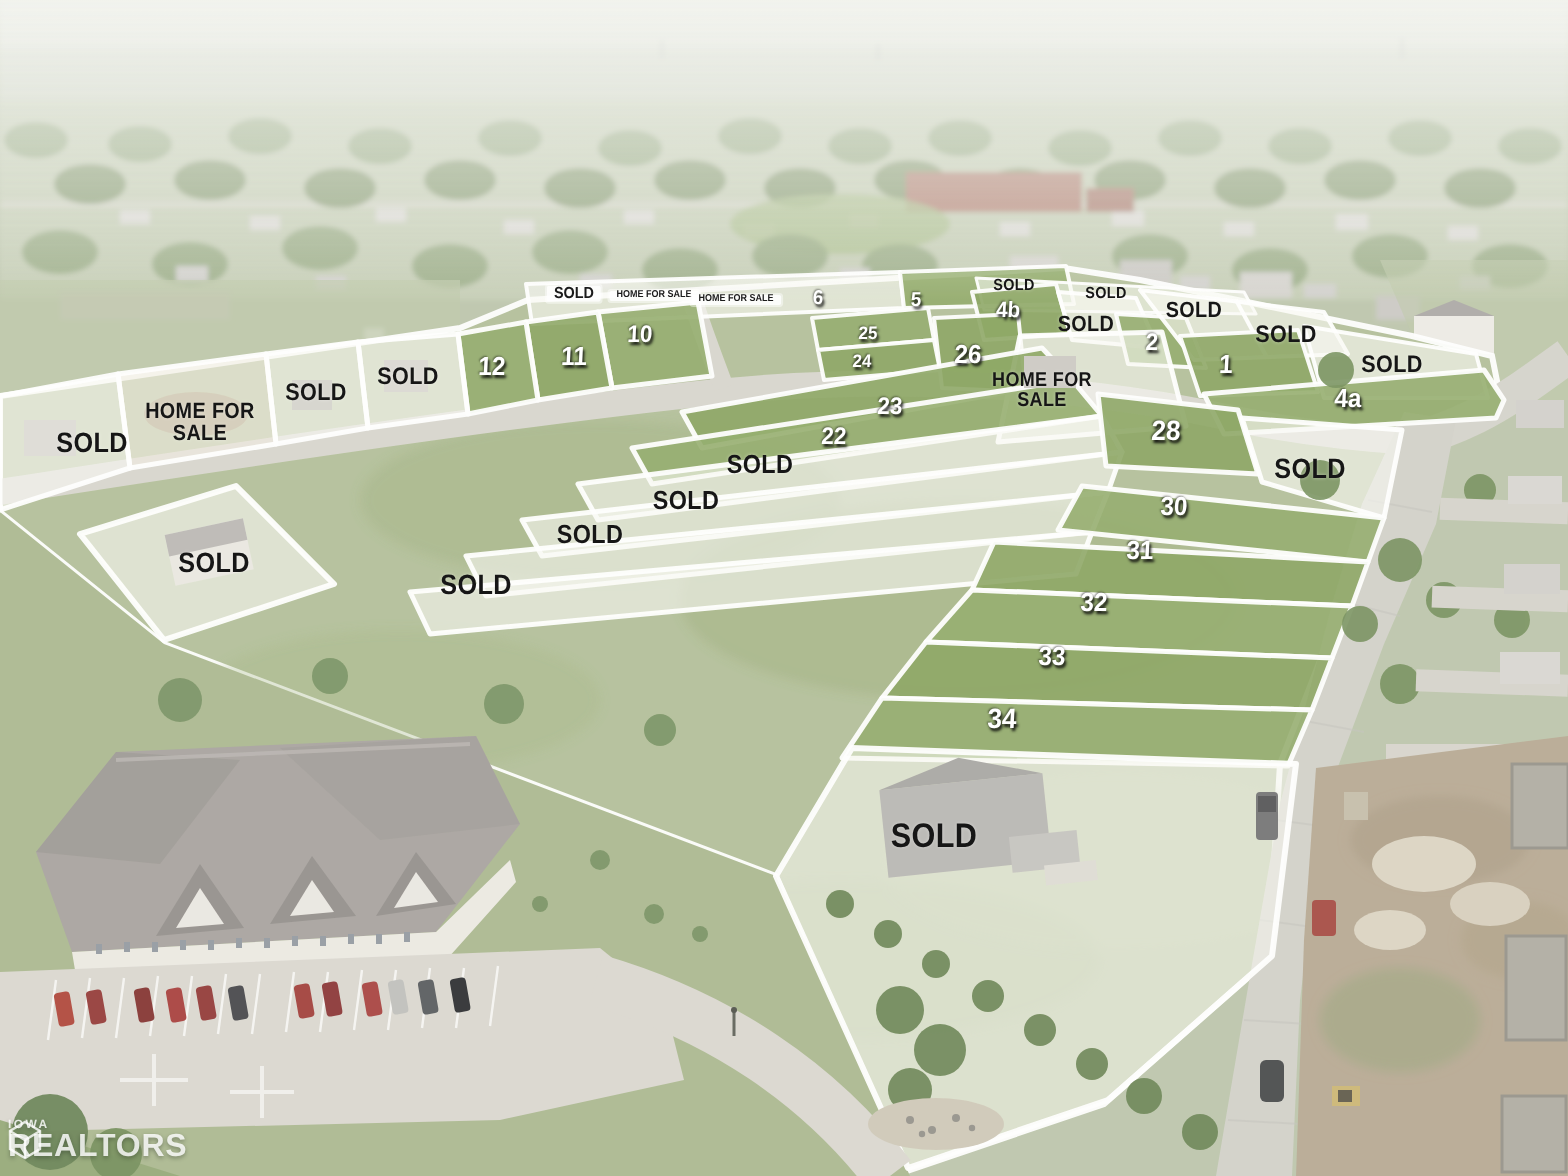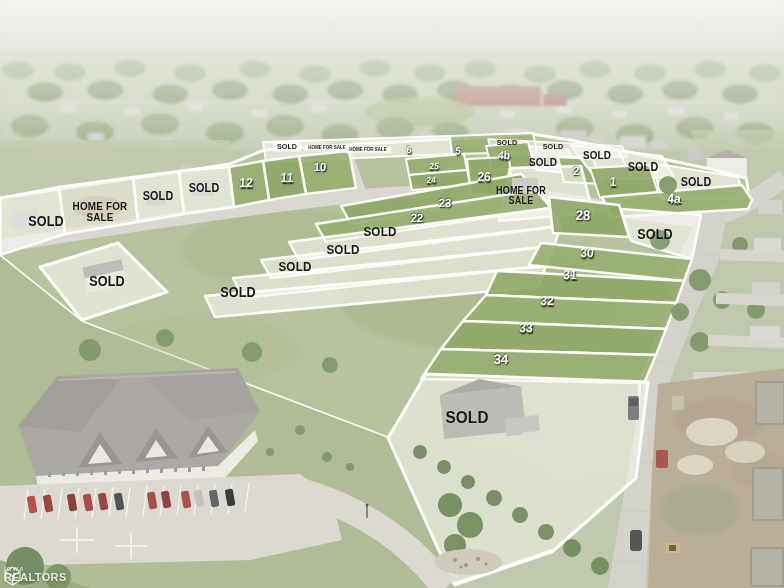--- a/index.html
+++ b/index.html
@@ -11,21 +11,21 @@
          transform:translate(-50%,-50%) scaleX(.9);}
   .label.dark{color:#161616;text-shadow:0 0 2px rgba(255,255,255,.40);letter-spacing:.2px;}
   .label.number{color:#ffffff;transform:translate(-50%,-50%) scaleX(.94) skewX(-3deg);
          text-shadow:1px 1.6px 1.5px rgba(12,12,12,.92),-.5px -.5px 1px rgba(12,12,12,.45);}
   .label.chip{background:rgba(255,255,255,.88);color:#1b1b1b;padding:0 4px;border-radius:1px;
          box-shadow:0 0 0 1px rgba(255,255,255,.45);}
   .watermark{position:absolute;left:4px;bottom:5px;display:flex;align-items:center;gap:3px;
          color:rgba(255,255,255,.82);text-shadow:0 1px 2px rgba(20,30,20,.35);}
   .wm-text span{display:block;}
   .wm-top{font-size:6px;font-weight:bold;letter-spacing:1.2px;}
-  .wm-bottom{font-size:11px;font-weight:bold;letter-spacing:.4px;margin-top:-1px;}
+  .wm-bottom{font-size:16px;font-weight:bold;letter-spacing:.4px;margin-top:-1px;}
 </style>
 </head>
 <body>
 
 <div class="stage">
 
 <svg width="784" height="588" viewBox="0 0 784 588">
   <defs>
     <linearGradient id="haze" x1="0" y1="0" x2="0" y2="1">
       <stop offset="0" stop-color="#f2f3ef" stop-opacity=".95"></stop>

